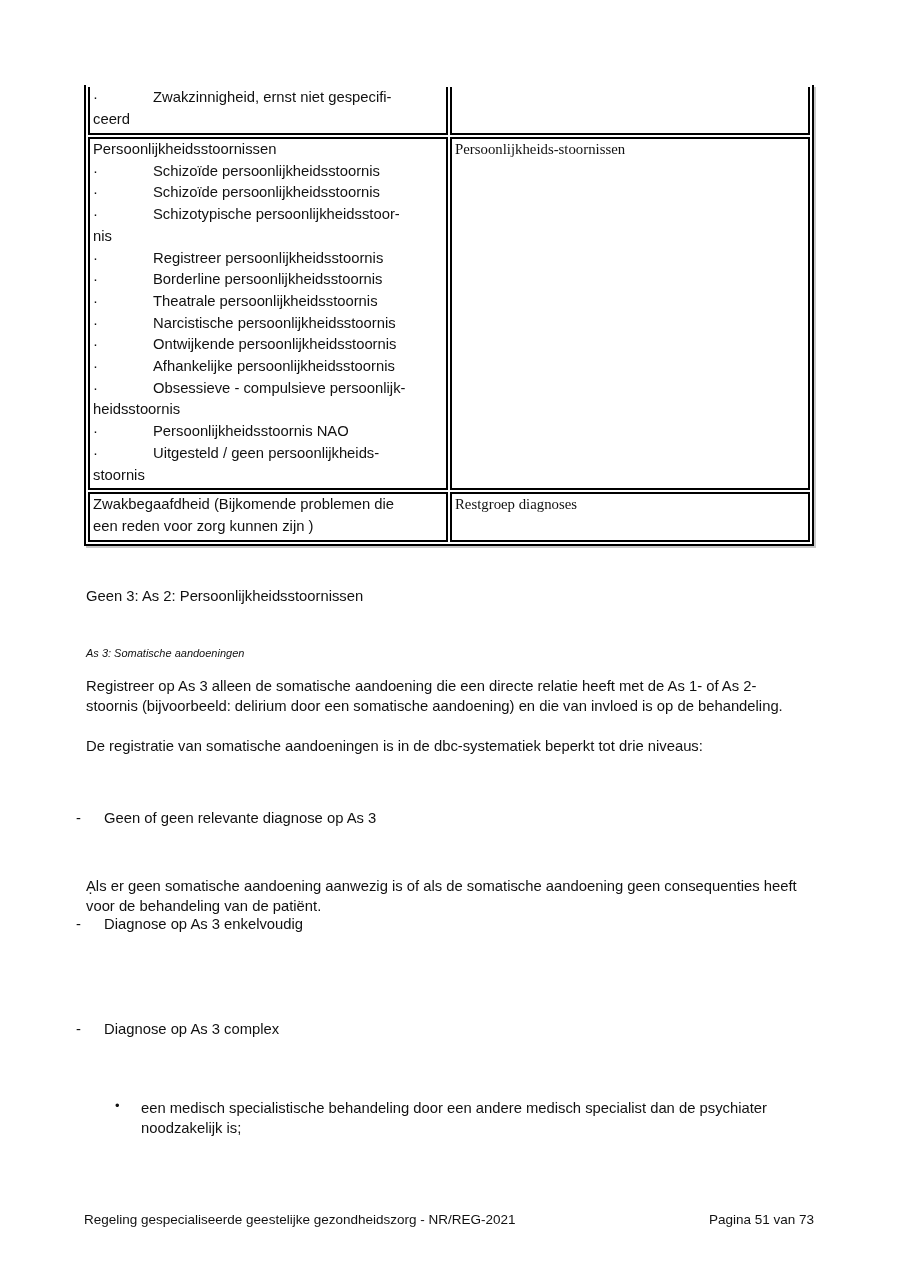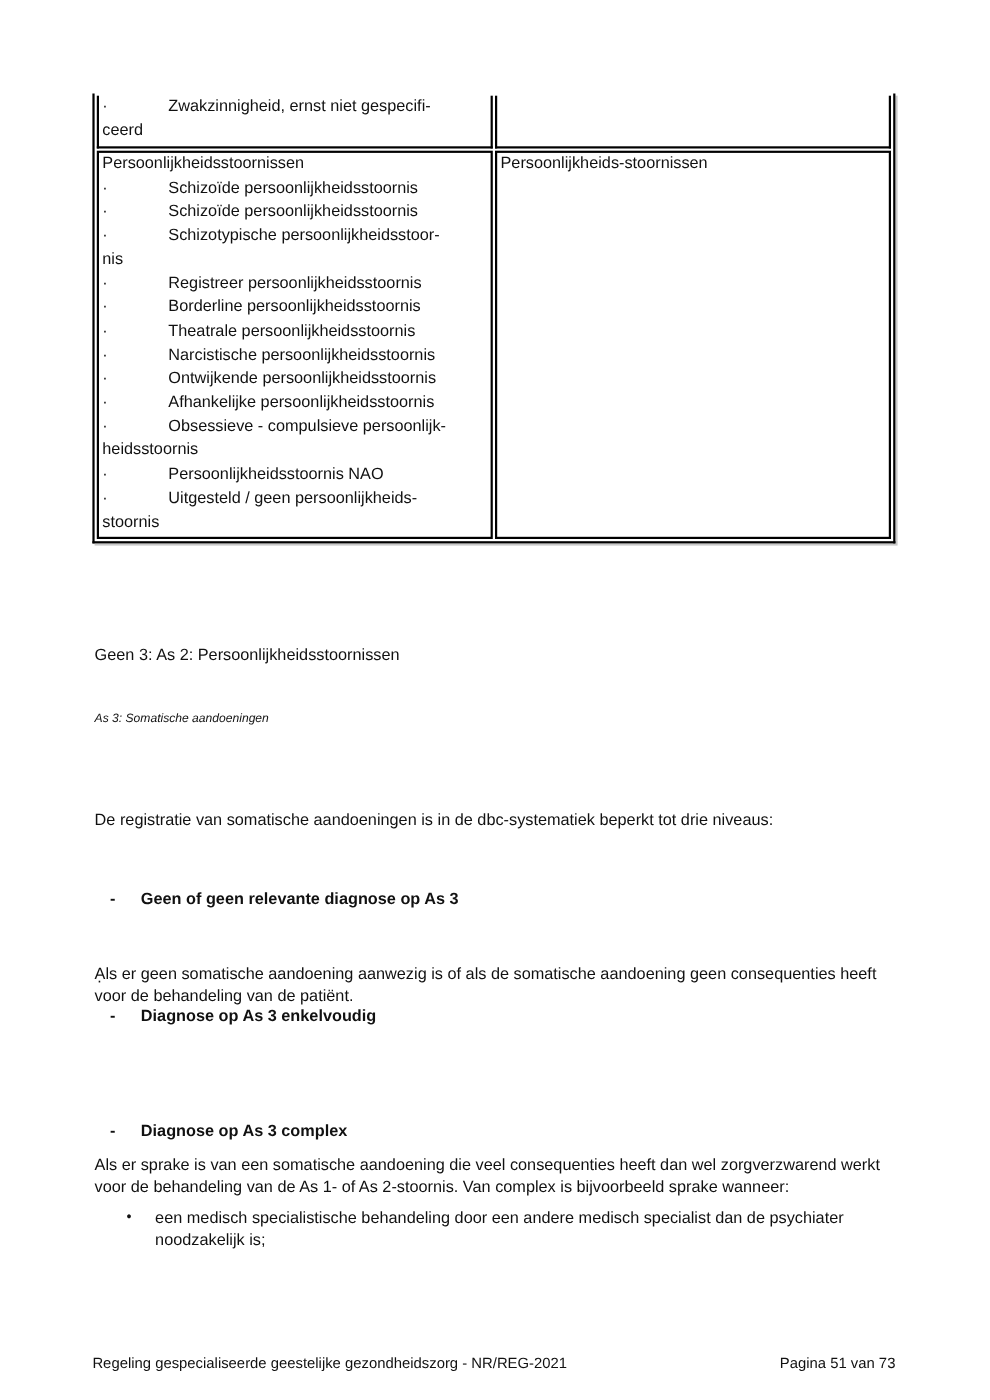--- a/index.html
+++ b/index.html
@@ -26,52 +26,51 @@
   .doc-table td {
     border:2px solid #000;
     vertical-align:top;
     padding:0 3px 2px 3px;
     font-size:14.8px;
     line-height:21.7px;
     background:#fff;
   }
   .doc-table tr.cutrow td { border-top:none; }
   .doc-table td.col-left  { width:50%; }
-  .doc-table td.col-right { width:50%; }
+  .doc-table td.col-right { width:50%;font-family:Liberation Serif, serif; }
   .row-short td { height:44px; }
   .t-item .bullet { display:inline-block; width:60px; }
   .t-item .txt { white-space:pre-line; }
   
   .abs { position:absolute; left:86px; margin:0; }
   .body-p {
     width:796px;
     font-size:14.8px;
     line-height:20px;
     white-space:pre-line;
   }
   .caption { font-size:14.8px; }
   .heading-italic { font-style:italic; font-size:11px; }
-  .dash-row { left:100px; font-size:14.8px;font-weight:bold; }
+  .dash-row { left:76px; font-size:14.8px; }
   .dash-row .dash { display:inline-block; width:28px; }
   .stray-dot { left:88px; font-size:14.8px; }
   .sub-bullet {
     left:86px;
     padding-left:55px;
     width:720px;
     font-size:14.8px;
     line-height:20px;
   }
   .sub-bullet .sb-marker { position:absolute; left:29px; top:-2px; font-size:13px; }
   .sub-bullet .sb-text { white-space:pre-line; }
   
   .footer {
     position:absolute; left:84px; top:1212px; width:730px;
     display:flex; justify-content:space-between;
     font-size:13.5px;
-    margin-top:20px;
   }
 </style>
 </head>
 <body>
 
 <div class="page">
 
   <div class="tablewrap">
     <table class="doc-table">
       <tbody>
@@ -98,48 +97,57 @@
               <div class="t-item"><span class="bullet">·</span><span class="txt">Obsessieve - compulsieve persoonlijk-
 heidsstoornis</span></div>
               <div class="t-item"><span class="bullet">·</span><span class="txt">Persoonlijkheidsstoornis NAO</span></div>
               <div class="t-item"><span class="bullet">·</span><span class="txt">Uitgesteld / geen persoonlijkheids-
 stoornis</span></div>
             </td>
         <td class="col-right">
               <div class="t-item"><span class="txt">Persoonlijkheids-stoornissen</span></div>
             </td>
       </tr>
+      <tr class="row-short">
+        <td class="col-left">
+              <div class="t-item"><span class="txt">Zwakbegaafdheid (Bijkomende problemen die
+een reden voor zorg kunnen zijn )</span></div>
+            </td>
+        <td class="col-right">
+              <div class="t-item"><span class="txt">Restgroep diagnoses</span></div>
+            </td>
+      </tr>
     </tbody>
       </table>
   </div>
 
   <p class="abs caption" style="top:588px">Geen 3: As 2: Persoonlijkheidsstoornissen</p>
 
   <p class="abs heading-italic" style="top:647px">As 3: Somatische aandoeningen</p>
 
+  <p class="abs body-p" style="top:676px">Registreer op As 3 alleen de somatische aandoening die een directe relatie heeft met de As 1- of As 2-
+stoornis (bijvoorbeeld: delirium door een somatische aandoening) en die van invloed is op de behandeling.</p>
 
   <p class="abs body-p" style="top:736px">De registratie van somatische aandoeningen is in de dbc-systematiek beperkt tot drie niveaus:</p>
 
   <div class="abs dash-row" style="top:810px">
     <span class="dash">-</span><span>Geen of geen relevante diagnose op As 3</span>
   </div>
   <p class="abs body-p" style="top:876px">Als er geen somatische aandoening aanwezig is of als de somatische aandoening geen consequenties heeft
 voor de behandeling van de patiënt.</p>
 
   <p class="abs stray-dot" style="top:884px">·</p>
 
   <div class="abs dash-row" style="top:916px">
     <span class="dash">-</span><span>Diagnose op As 3 enkelvoudig</span>
   </div>
 
   <div class="abs dash-row" style="top:1021px">
     <span class="dash">-</span><span>Diagnose op As 3 complex</span>
   </div>
-  <p class="abs body-p" style="top:1050px">Als er sprake is van een somatische aandoening die veel consequenties heeft dan wel zorgverzwarend werkt
-voor de behandeling van de As 1- of As 2-stoornis. Van complex is bijvoorbeeld sprake wanneer:</p>
 
   <div class="abs sub-bullet" style="top:1098px">
     <span class="sb-marker">•</span><span class="sb-text">een medisch specialistische behandeling door een andere medisch specialist dan de psychiater
 noodzakelijk is;</span>
   </div>
 
   <div class="footer">
     <span>Regeling gespecialiseerde geestelijke gezondheidszorg - NR/REG-2021</span>
     <span>Pagina 51 van 73</span>
   </div>

